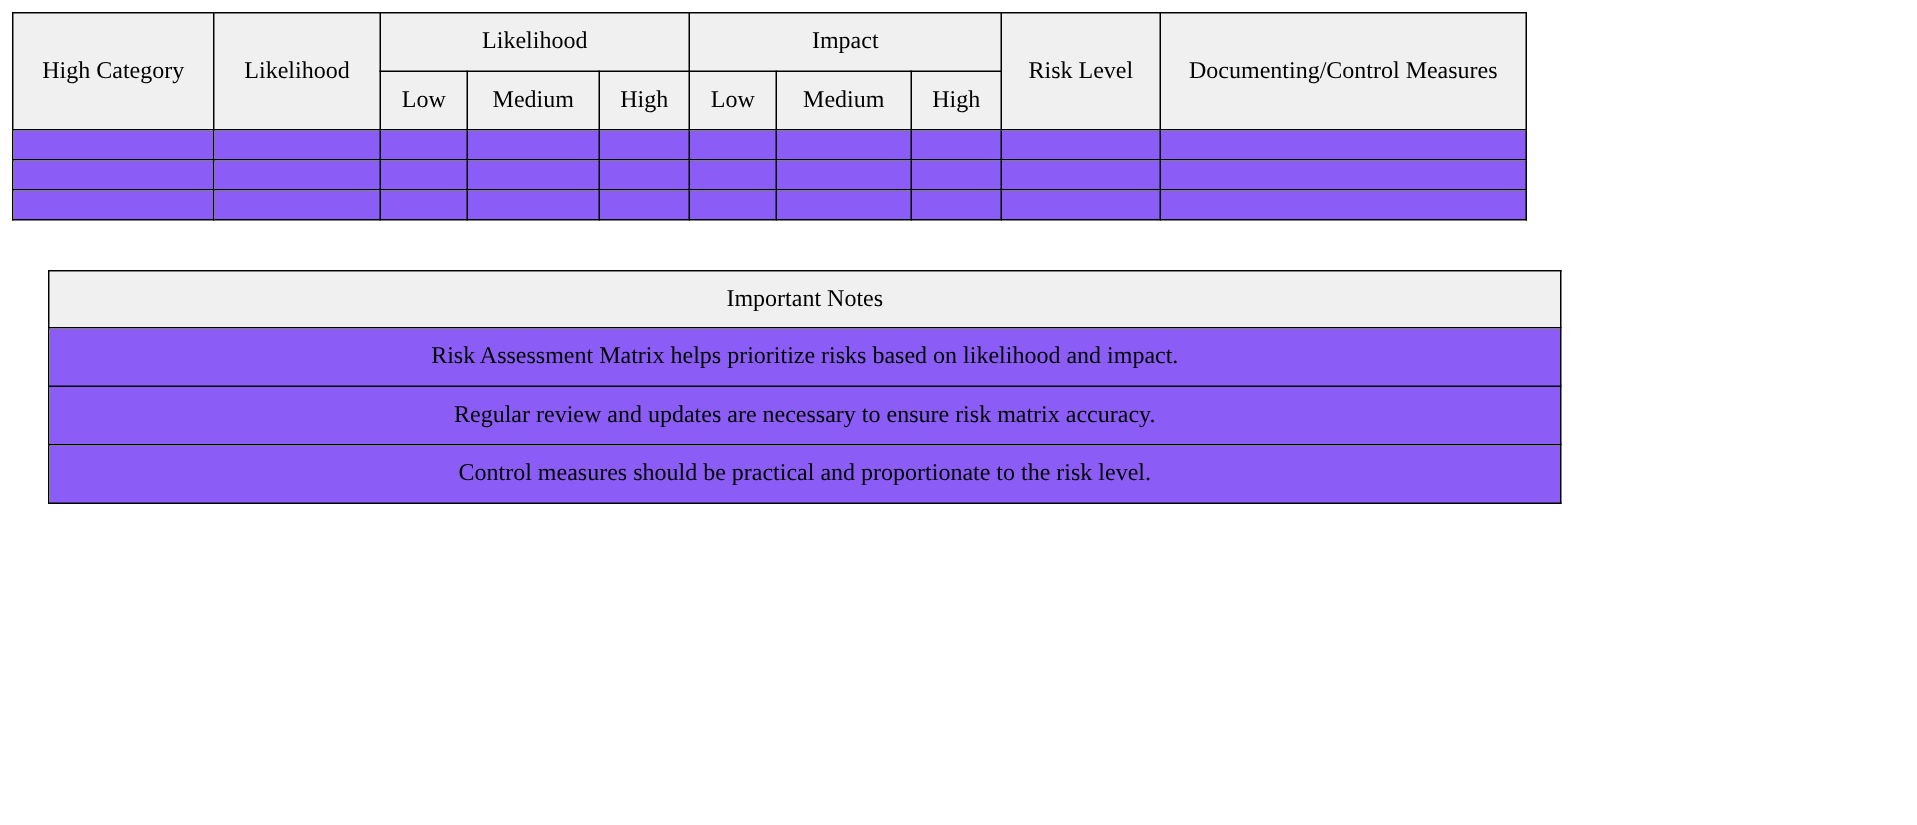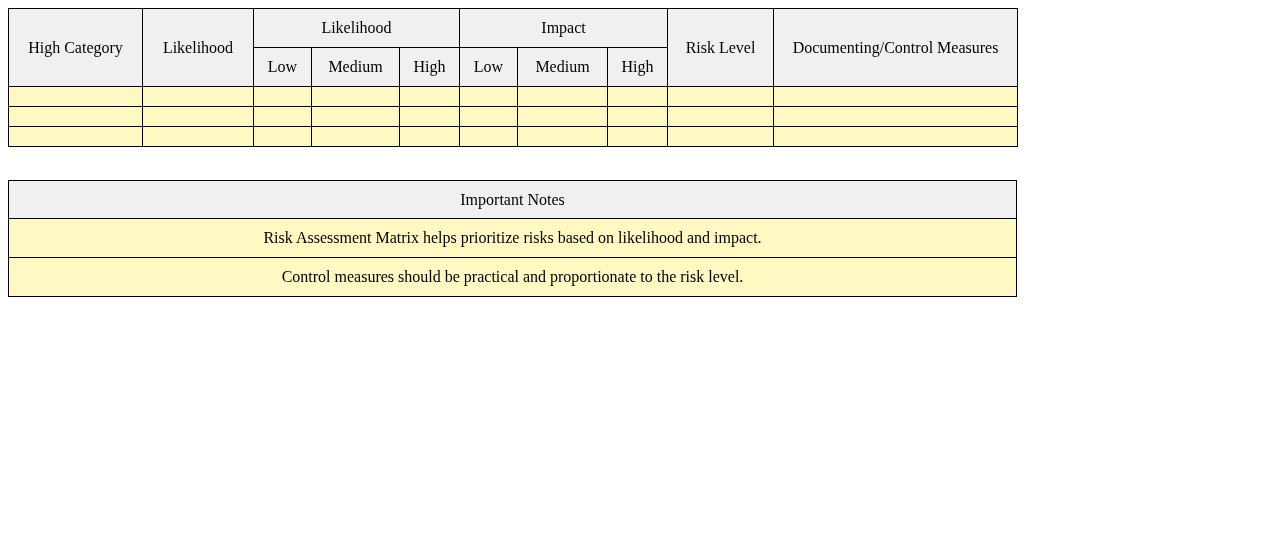--- a/index.html
+++ b/index.html
@@ -31,29 +31,29 @@
     text-align: center;
     vertical-align: middle;
     overflow: hidden;
     white-space: nowrap;
   }
   th {
     background: #f0f0f0;
     font-weight: normal;
   }
   td {
-    background: #fef9c3;
+    background: #8b5cf6;
     font-weight: normal;
   }
   .risk-table tr.group-header-row { height: 39px; }
   .risk-table tr.sub-header-row   { height: 39px; }
   .risk-table tr.body-row         { height: 20px; }
   .risk-table td { font-size: 13px; }
 
-  .notes-table { margin-top: 33px; }
+  .notes-table { margin-top: 33px; margin-left: 24px; }
   .notes-table tr.notes-header-row { height: 38px; }
   .notes-table tr.note-row         { height: 39px; }
 </style>
 </head>
 <body>
 
 <div class="page">
   <div class="content">
 
     <table class="risk-table">
@@ -131,19 +131,22 @@
       <thead>
         <tr class="notes-header-row">
           <th>Important Notes</th>
         </tr>
       </thead>
       <tbody>
         <tr class="note-row">
           <td>Risk Assessment Matrix helps prioritize risks based on likelihood and impact.</td>
         </tr>
         <tr class="note-row">
+          <td>Regular review and updates are necessary to ensure risk matrix accuracy.</td>
+        </tr>
+        <tr class="note-row">
           <td>Control measures should be practical and proportionate to the risk level.</td>
         </tr>
       </tbody>
     </table>
 
   </div>
 </div>
 
 </body></html>

